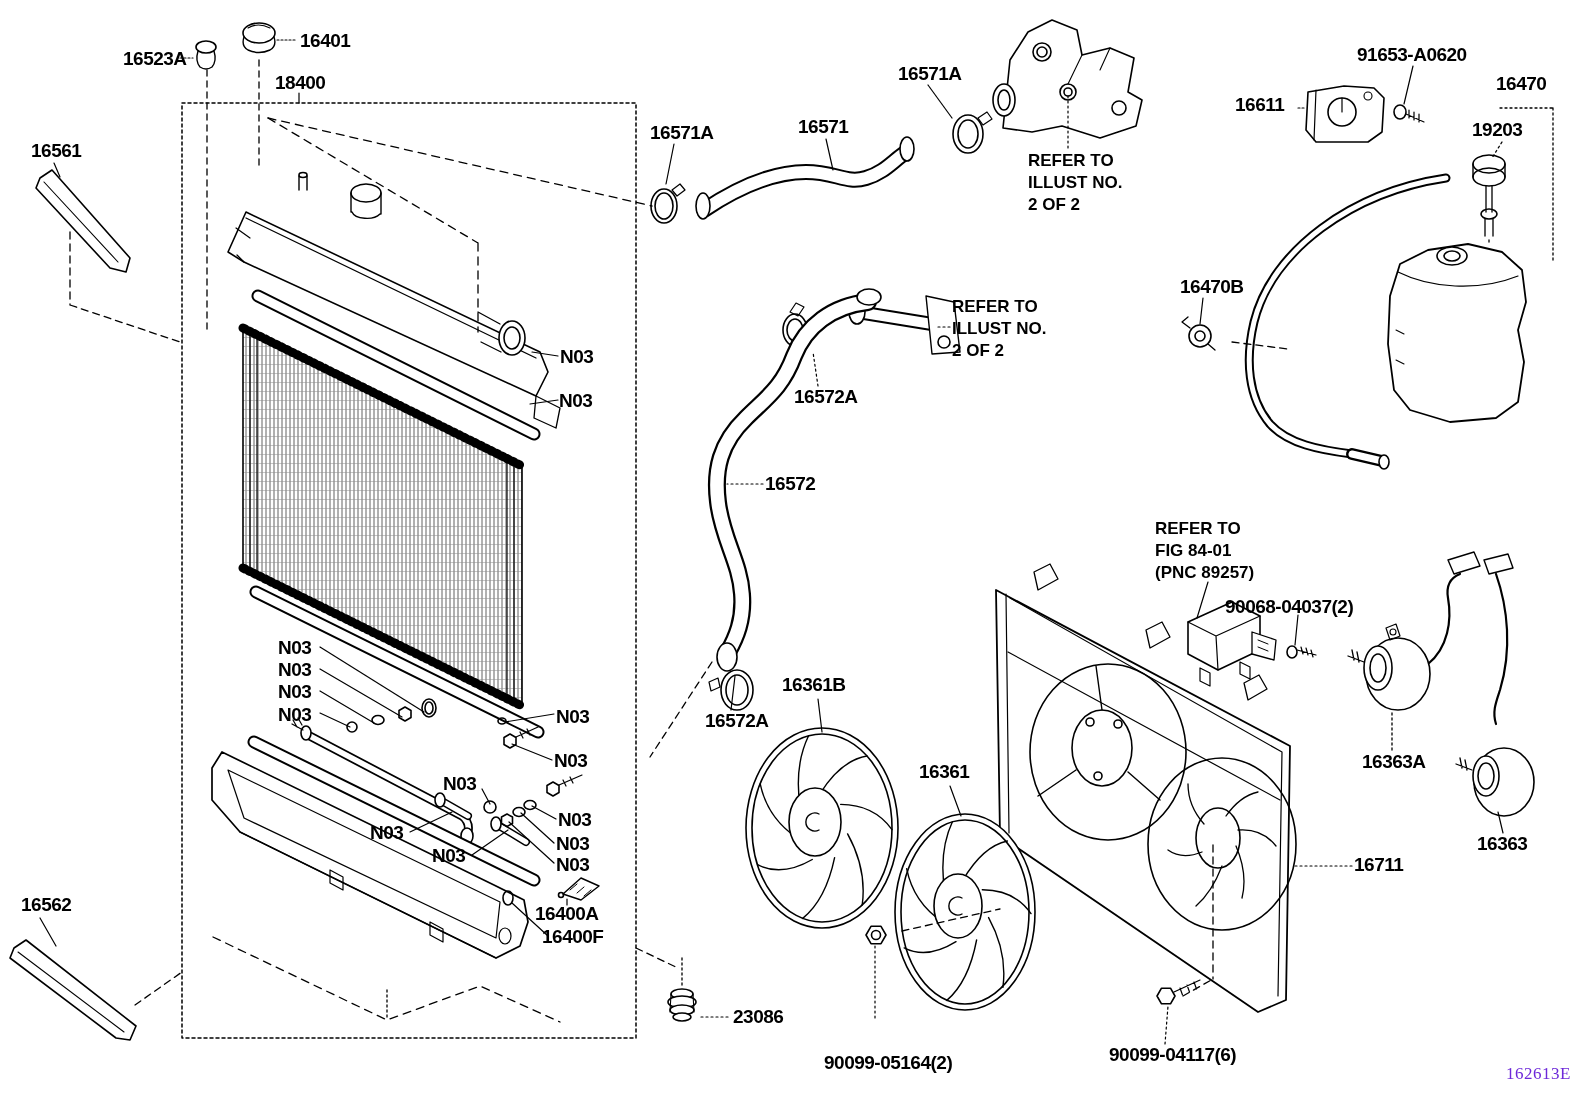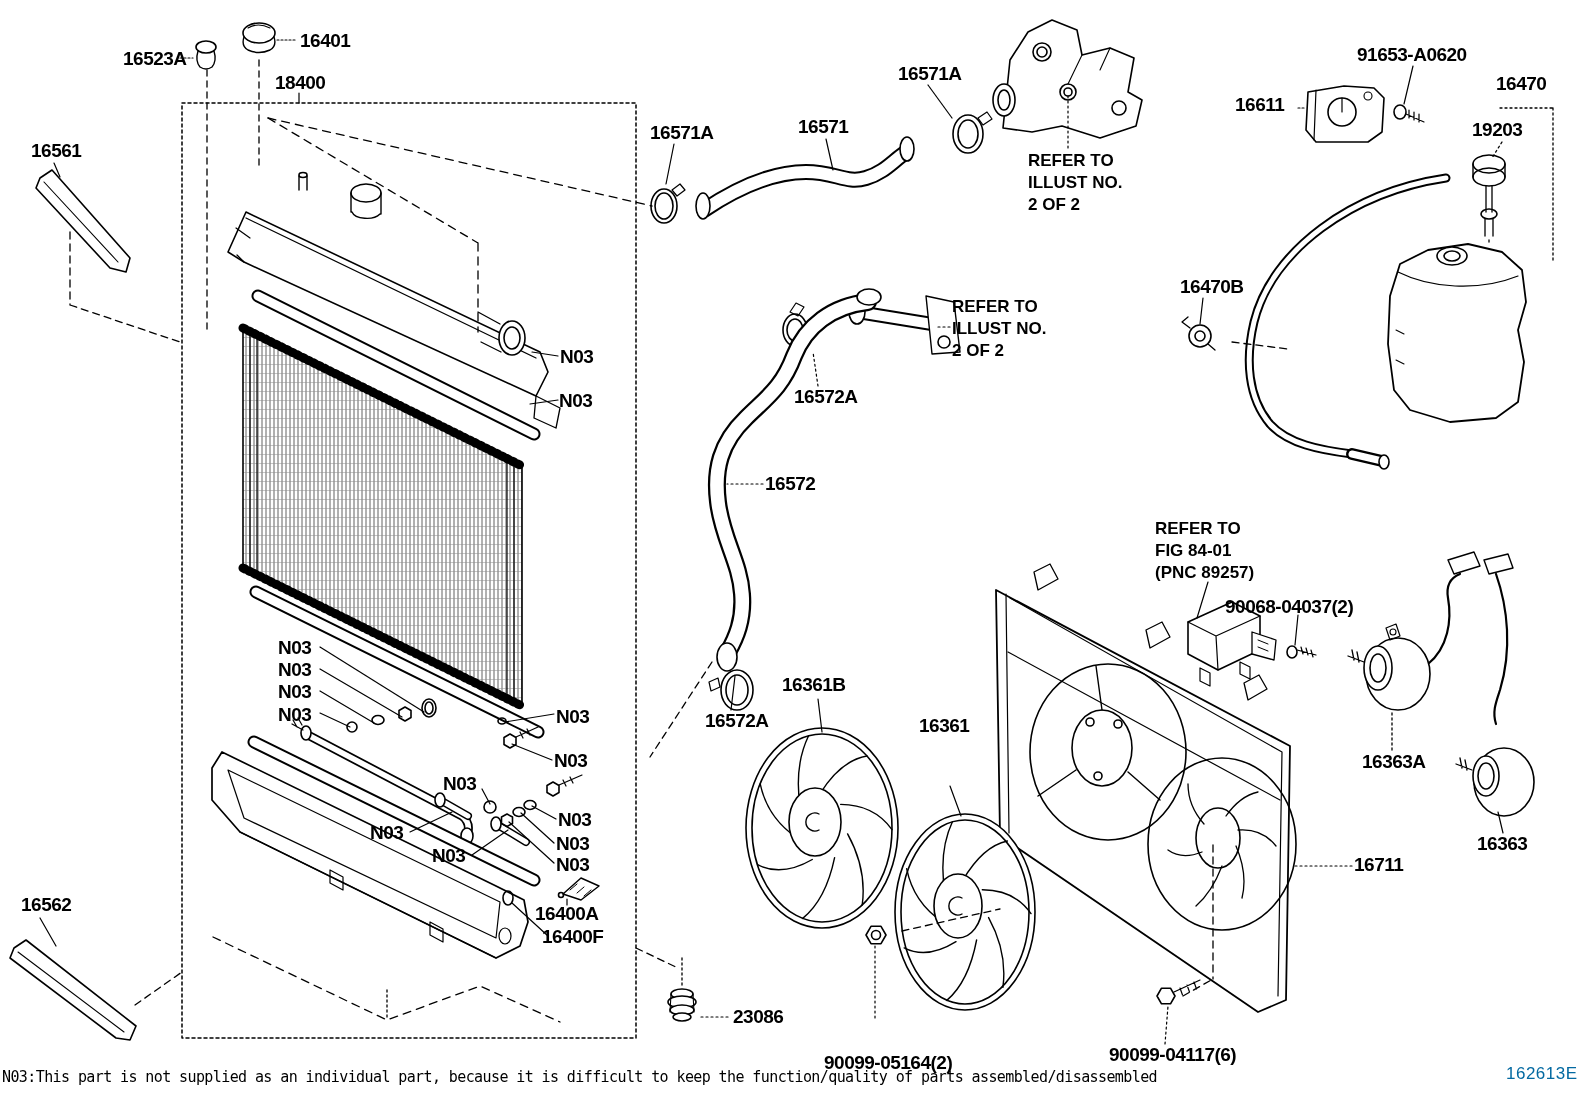--- a/index.html
+++ b/index.html
@@ -4,21 +4,21 @@
 <style>
   html,body{margin:0;padding:0;background:#fff;}
   .stage{position:relative;width:1592px;height:1099px;background:#ffffff;overflow:hidden;
          font-family:"Liberation Sans",sans-serif;}
   .stage svg{position:absolute;left:0;top:0;}
   .lbl{position:absolute;font-family:"Liberation Sans",sans-serif;font-weight:bold;
        font-size:19px;letter-spacing:-0.5px;color:#000;line-height:21px;white-space:pre-line;}
   .lbl.sm{font-size:17px;letter-spacing:0;line-height:22px;}
   .note{position:absolute;font-family:"DejaVu Sans Mono",monospace;font-weight:normal;
         font-size:15px;letter-spacing:-0.6px;color:#000;white-space:pre;}
-  .code{position:absolute;font-family:Liberation Sans, sans-serif;font-size:17px;color:#0369a1;
+  .code{position:absolute;font-family:Liberation Serif, serif;font-size:17px;color:#6d28d9;
         letter-spacing:0.5px;}
 </style>
 </head>
 <body>
 
 <div class="stage">
 
 <svg width="1592" height="1099" viewBox="0 0 1592 1099" fill="none" stroke="#000" stroke-width="1.6" stroke-linecap="round" stroke-linejoin="round">
   <defs>
     <pattern id="finpat" width="8" height="9" patternUnits="userSpaceOnUse">
@@ -352,21 +352,21 @@
 <div class="lbl sm" style="left:1028px;top:150px">REFER TO
 ILLUST NO.
 2 OF 2</div>
 <div class="lbl sm" style="left:952px;top:296px">REFER TO
 ILLUST NO.
 2 OF 2</div>
 <div class="lbl" style="left:794px;top:386px">16572A</div>
 <div class="lbl" style="left:765px;top:473px">16572</div>
 <div class="lbl" style="left:705px;top:710px">16572A</div>
 <div class="lbl" style="left:782px;top:674px">16361B</div>
-<div class="lbl" style="left:919px;top:715px">16361</div>
+<div class="lbl" style="left:919px;top:761px">16361</div>
 <div class="lbl" style="left:1235px;top:94px">16611</div>
 <div class="lbl" style="left:1357px;top:44px">91653-A0620</div>
 <div class="lbl" style="left:1496px;top:73px">16470</div>
 <div class="lbl" style="left:1472px;top:119px">19203</div>
 <div class="lbl" style="left:1180px;top:276px">16470B</div>
 <div class="lbl sm" style="left:1155px;top:518px">REFER TO
 FIG 84-01
 (PNC 89257)</div>
 <div class="lbl" style="left:1225px;top:596px">90068-04037(2)</div>
 <div class="lbl" style="left:1362px;top:751px">16363A</div>
@@ -387,16 +387,15 @@
 <div class="lbl" style="left:278px;top:704px">N03</div>
 <div class="lbl" style="left:556px;top:706px">N03</div>
 <div class="lbl" style="left:554px;top:750px">N03</div>
 <div class="lbl" style="left:443px;top:773px">N03</div>
 <div class="lbl" style="left:370px;top:822px">N03</div>
 <div class="lbl" style="left:432px;top:845px">N03</div>
 <div class="lbl" style="left:558px;top:809px">N03</div>
 <div class="lbl" style="left:556px;top:833px">N03</div>
 <div class="lbl" style="left:556px;top:854px">N03</div>
 
-<div class="note" style="left:2px;top:1068px">N03:This part is not supplied as an individual part, because it is difficult to keep the function/quality of parts assembled/disassembled</div>
 <div class="code" style="left:1506px;top:1064px">162613E</div>
 
 </div>
 
 </body></html>

